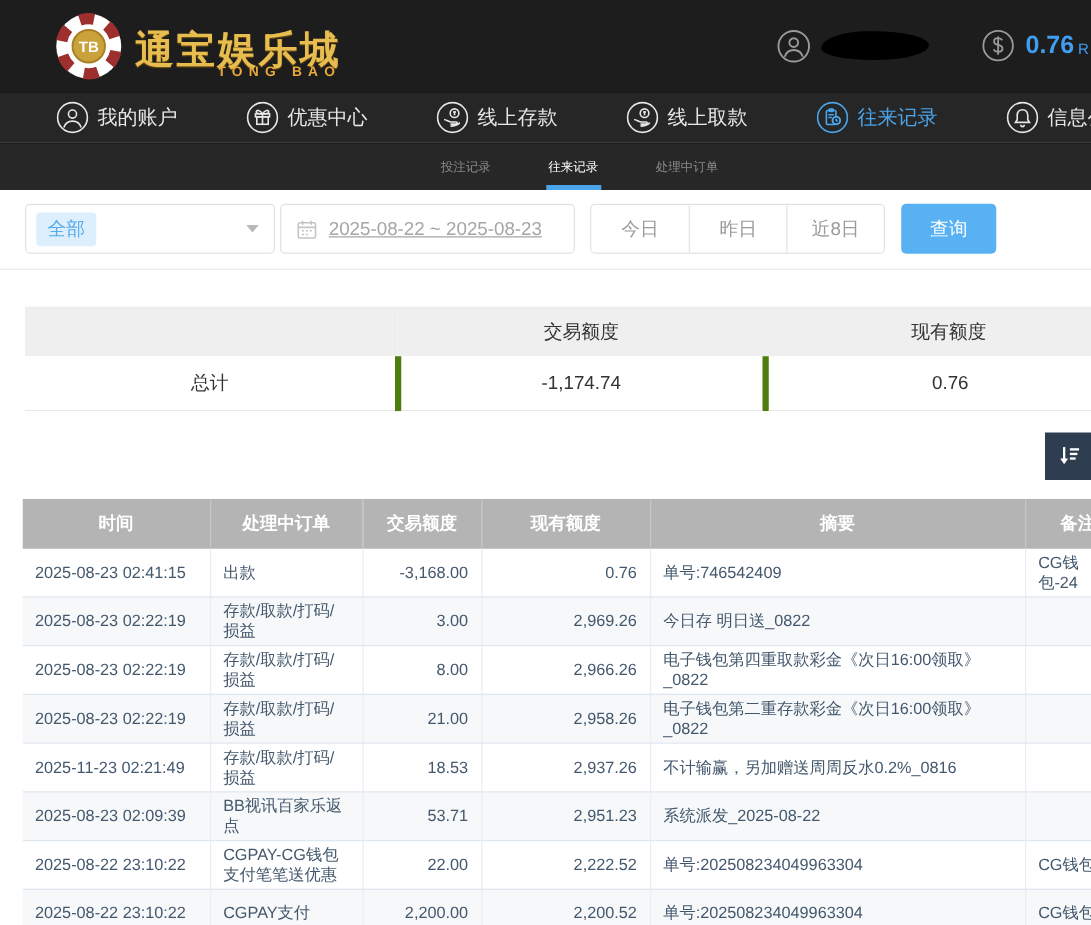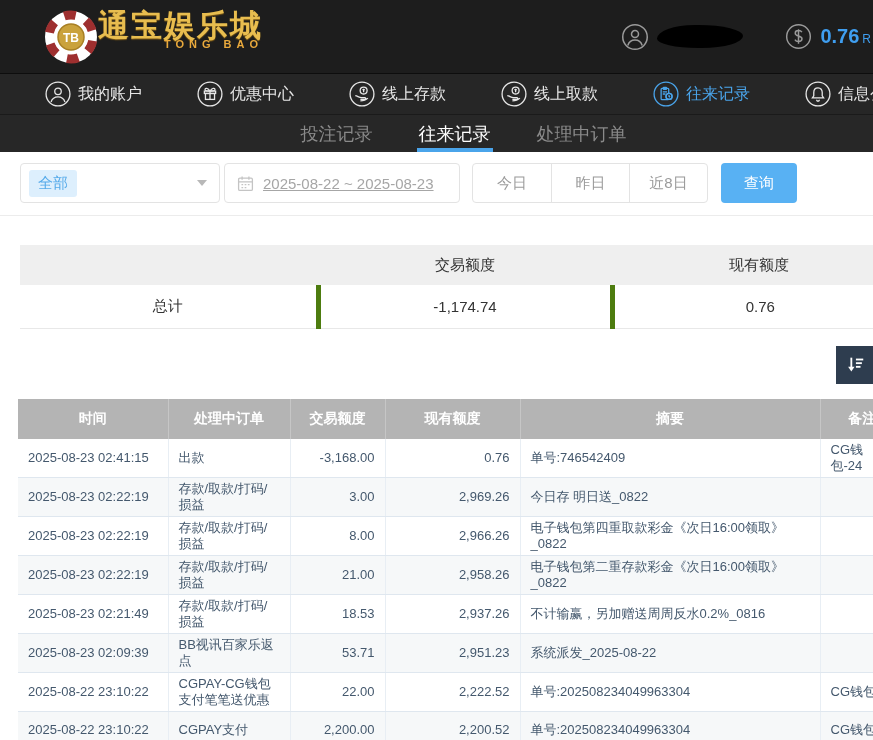--- a/index.html
+++ b/index.html
@@ -9,21 +9,21 @@
     background:#fff;
     font-family:"Liberation Sans","DejaVu Sans",sans-serif;
   }
 
   
   .top-header {
     height:73px; background:#1d1d1d;
     display:flex; align-items:center; justify-content:space-between;
     padding:0 2px 0 44px;
   }
-  .logo { display:flex; align-items:flex-start; }
+  .logo { display:flex; align-items:flex-end; gap:10px; }
   .logo-text { display:flex; flex-direction:column; line-height:1; }
   .logo-title {
     font-size:31px; font-weight:bold; color:#e8bd4f;
     text-shadow:0 1px 1px #7a5714; letter-spacing:2px;
     font-family:"Liberation Serif","DejaVu Serif",serif;
   }
   .logo-sub {
     font-size:11px; font-weight:bold; color:#e9a93c;
     letter-spacing:5px; text-align:right; margin-top:-2px;
   }
@@ -50,21 +50,21 @@
   .nav-item.active { color:#4aa4ea; }
   .nav-ico { display:flex; }
 
   
   .subtab-bar {
     height:38px; background:#272727; border-top:1px solid #1a1a1a;
     display:flex; justify-content:center; gap:42px; padding-left:54px;
   }
   .tab {
     position:relative; display:flex; align-items:center;
-    color:#8a8a8a; font-size:18px; cursor:pointer; padding:0 2px;
+    color:#8a8a8a; font-size:10px; cursor:pointer; padding:0 2px;
   }
   .tab.active { color:#ffffff; }
   .tab-underline {
     position:absolute; left:0; right:0; bottom:0; height:4px; background:#4aa4ea;
   }
 
   
   .filter-bar { display:flex; align-items:center; padding:11px 0 0 20px; }
   .select-box {
     width:200px; height:40px; border:1px solid #e3e3e3; border-radius:4px;
@@ -367,21 +367,21 @@
         </tr>
         <tr>
           <td style="text-align: left;">2025-08-23 02:22:19</td>
           <td style="text-align: left;">存款/取款/打码/损益</td>
           <td style="text-align: right;">21.00</td>
           <td style="text-align: right;">2,958.26</td>
           <td style="text-align: left;">电子钱包第二重存款彩金《次日16:00领取》_0822</td>
           <td style="text-align: left;"></td>
         </tr>
         <tr>
-          <td style="text-align: left;">2025-08-23 02:21:49</td>
+          <td style="text-align: left;">2025-11-23 02:21:49</td>
           <td style="text-align: left;">存款/取款/打码/损益</td>
           <td style="text-align: right;">18.53</td>
           <td style="text-align: right;">2,937.26</td>
           <td style="text-align: left;">不计输赢，另加赠送周周反水0.2%_0816</td>
           <td style="text-align: left;"></td>
         </tr>
         <tr>
           <td style="text-align: left;">2025-08-23 02:09:39</td>
           <td style="text-align: left;">BB视讯百家乐返点</td>
           <td style="text-align: right;">53.71</td>

